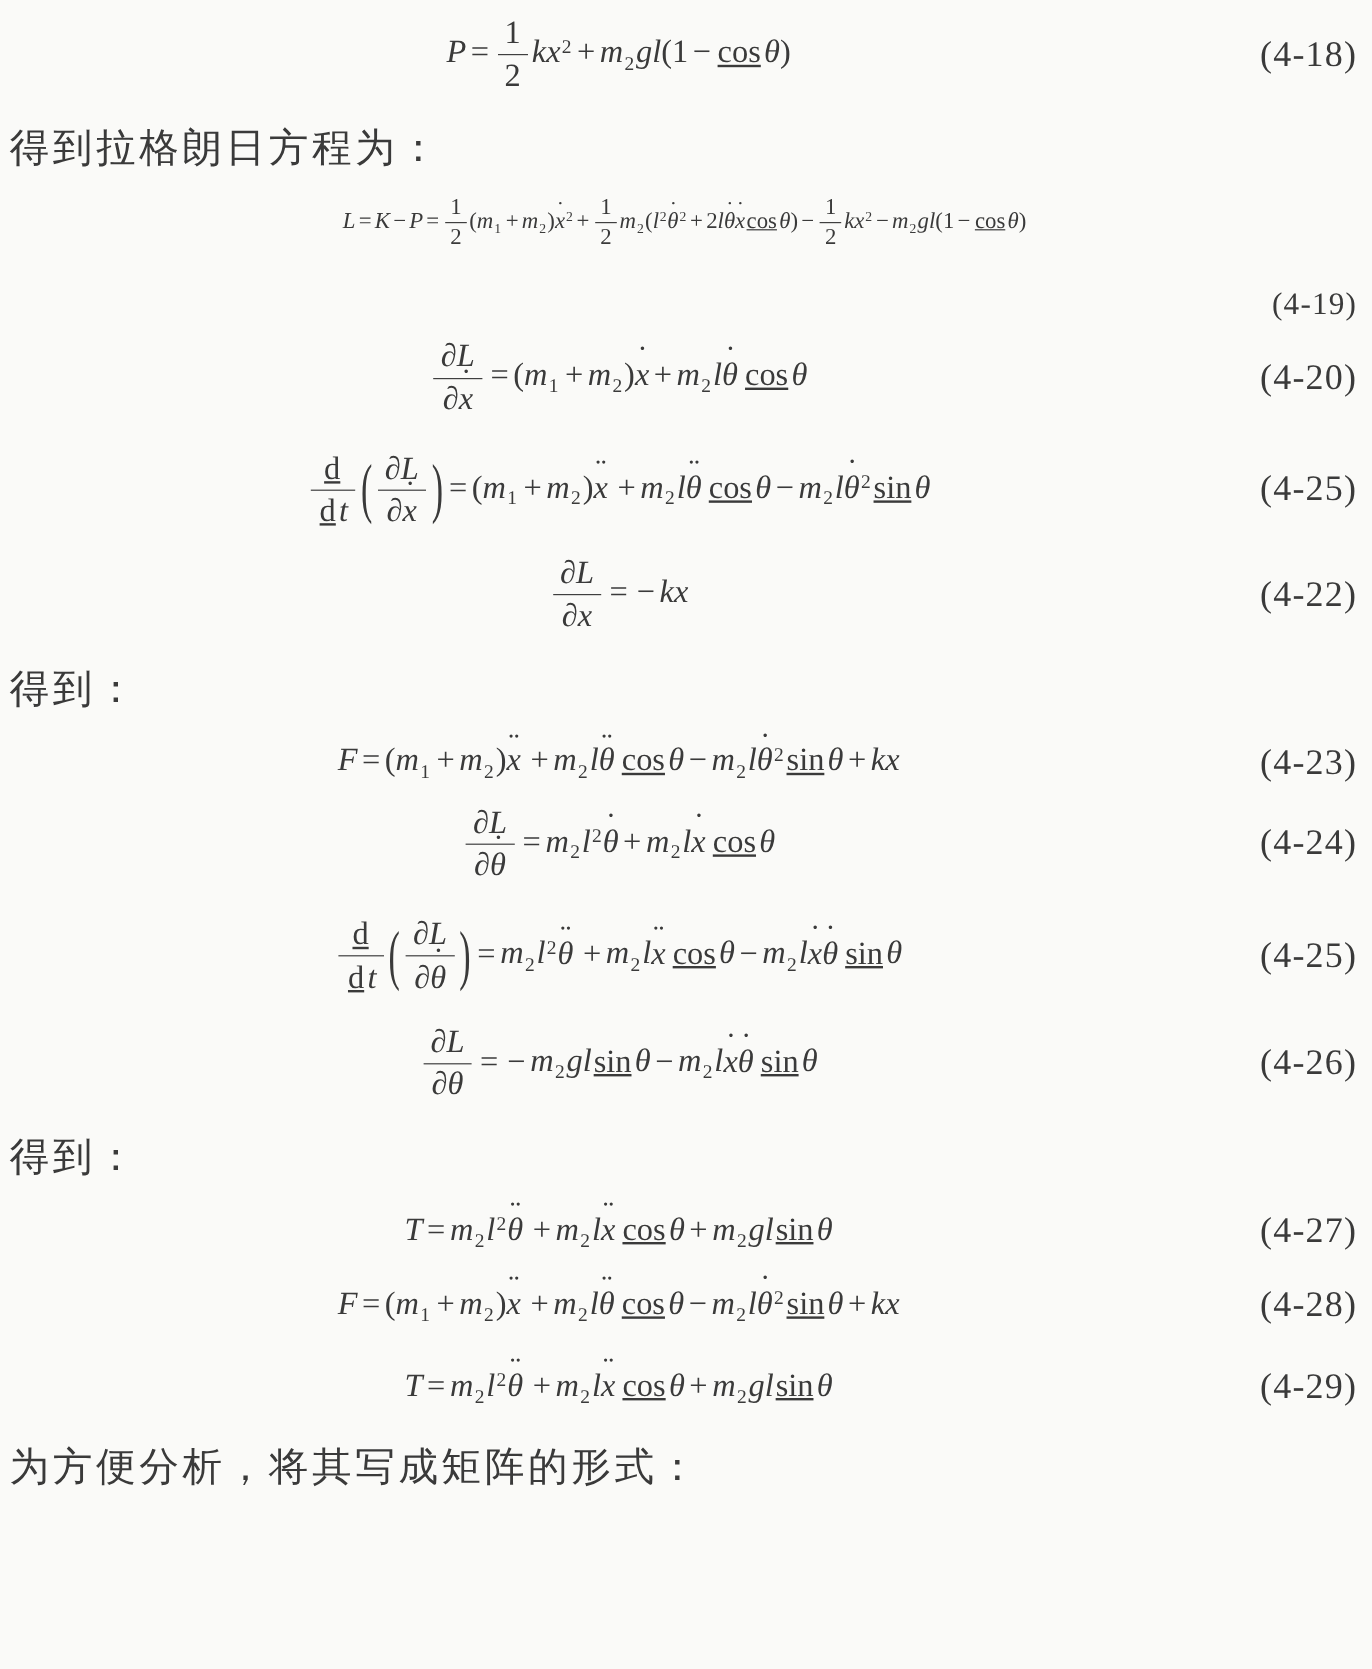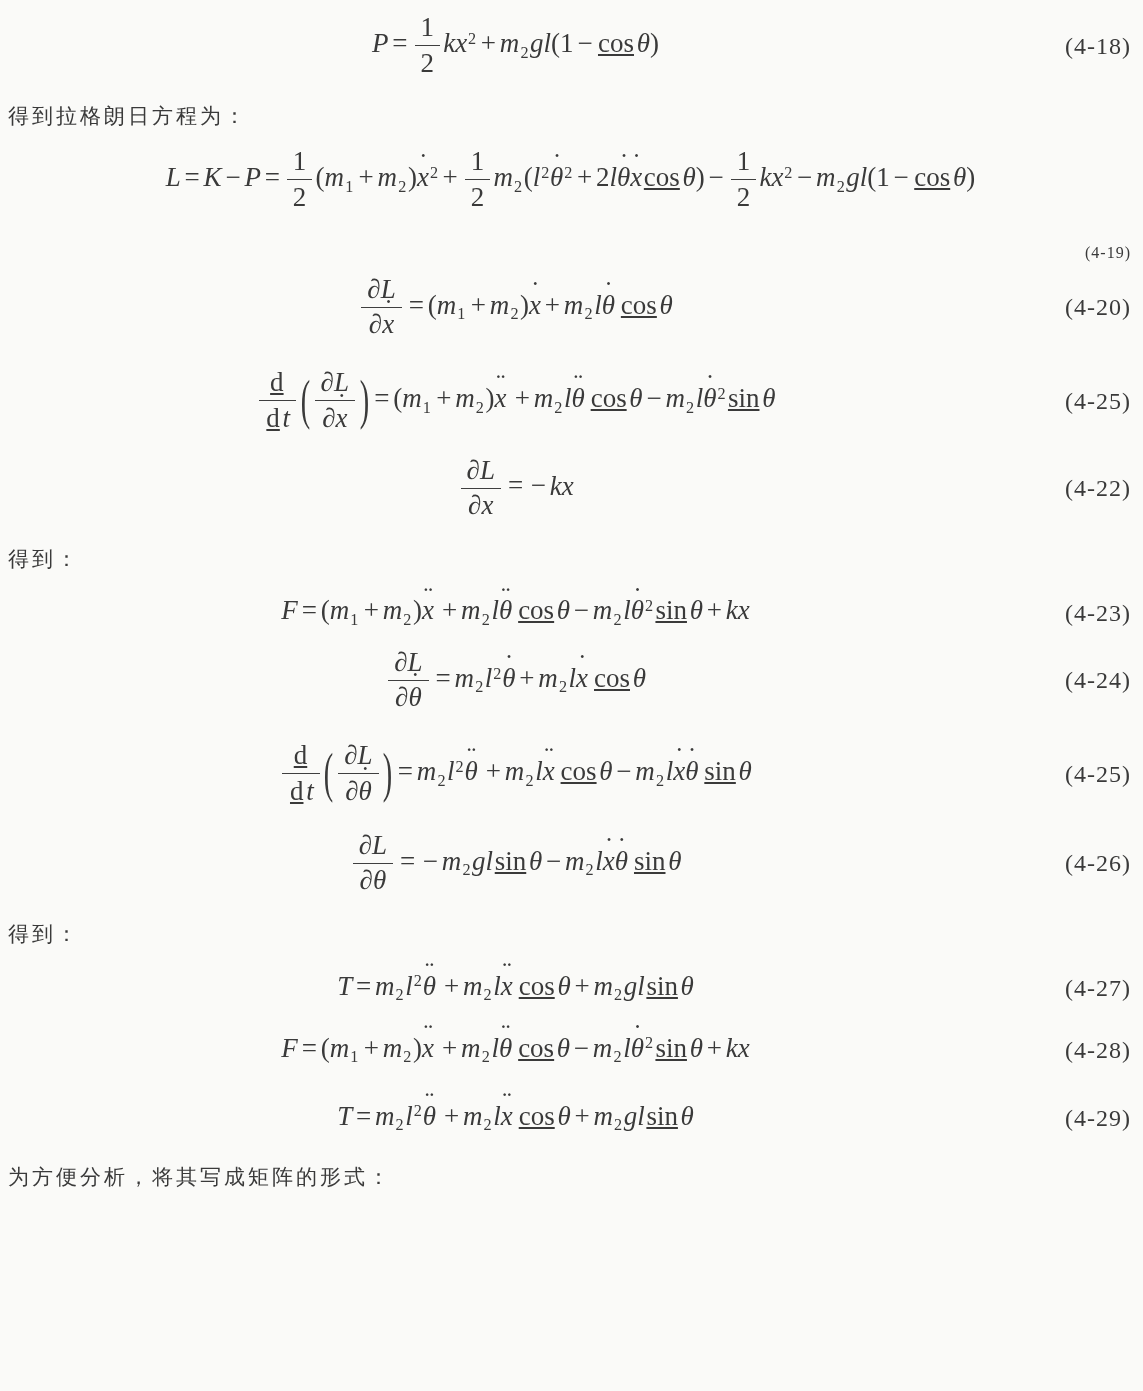--- a/index.html
+++ b/index.html
@@ -5,34 +5,34 @@
   html,body{margin:0;padding:0;}
   body{
     width:1143px;height:1391px;box-sizing:border-box;
     background:#fafaf8;color:#3a3a3a;overflow:hidden;
     font-family:"Liberation Serif","DejaVu Serif",serif;
   }
   .page{box-sizing:border-box;width:1143px;height:1391px;padding:8px 10px 6px 8px;}
 
   
   .para{
-    font-size:21px;line-height:1.28;letter-spacing:3px;
+    font-size:33px;line-height:1.28;letter-spacing:3px;
     margin:24px 0 0 0;color:#3a3a3a;
   }
 
   
   .eqrow{position:relative;margin:18px 0 0 0;display:flex;align-items:center;min-height:44px;}
   .eqrow .eq{flex:1;text-align:center;font-size:27px;line-height:1.05;padding-right:110px;}
   .eqrow .tag{position:absolute;right:2px;top:50%;transform:translateY(-50%);
-    font-size:24px;letter-spacing:1px;white-space:nowrap;margin-left:24px;}
+    font-size:30px;letter-spacing:1px;white-space:nowrap;margin-left:24px;}
 
   
   .eqwide{margin:16px 0 0 0;}
-  .eqwide .eq{text-align:center;font-size:27px;line-height:1.05;}
-  .eqwide .tagline{text-align:right;font-size:16px;letter-spacing:1px;margin:30px 2px 0 0;}
+  .eqwide .eq{text-align:center;font-size:19px;line-height:1.05;}
+  .eqwide .tagline{text-align:right;font-size:26px;letter-spacing:1px;margin:30px 2px 0 0;}
 
   
   .eq i, .eqwide .eq i{font-style:italic;letter-spacing:0;}
   .op{margin:0 0.14em;font-style:normal;}
   sub{font-size:0.60em;vertical-align:-0.35em;margin:0 0.10em 0 0.07em;letter-spacing:0;}
   sup{font-size:0.60em;vertical-align:0.50em;margin:0 0.05em 0 0.06em;letter-spacing:0;}
   .rm{font-style:normal;margin:0 0.10em 0 0.06em;text-decoration:underline;}
   .ts{display:inline-block;width:0.16em;}
 
   .frac{display:inline-block;vertical-align:middle;text-align:center;margin:0 0.12em;}

